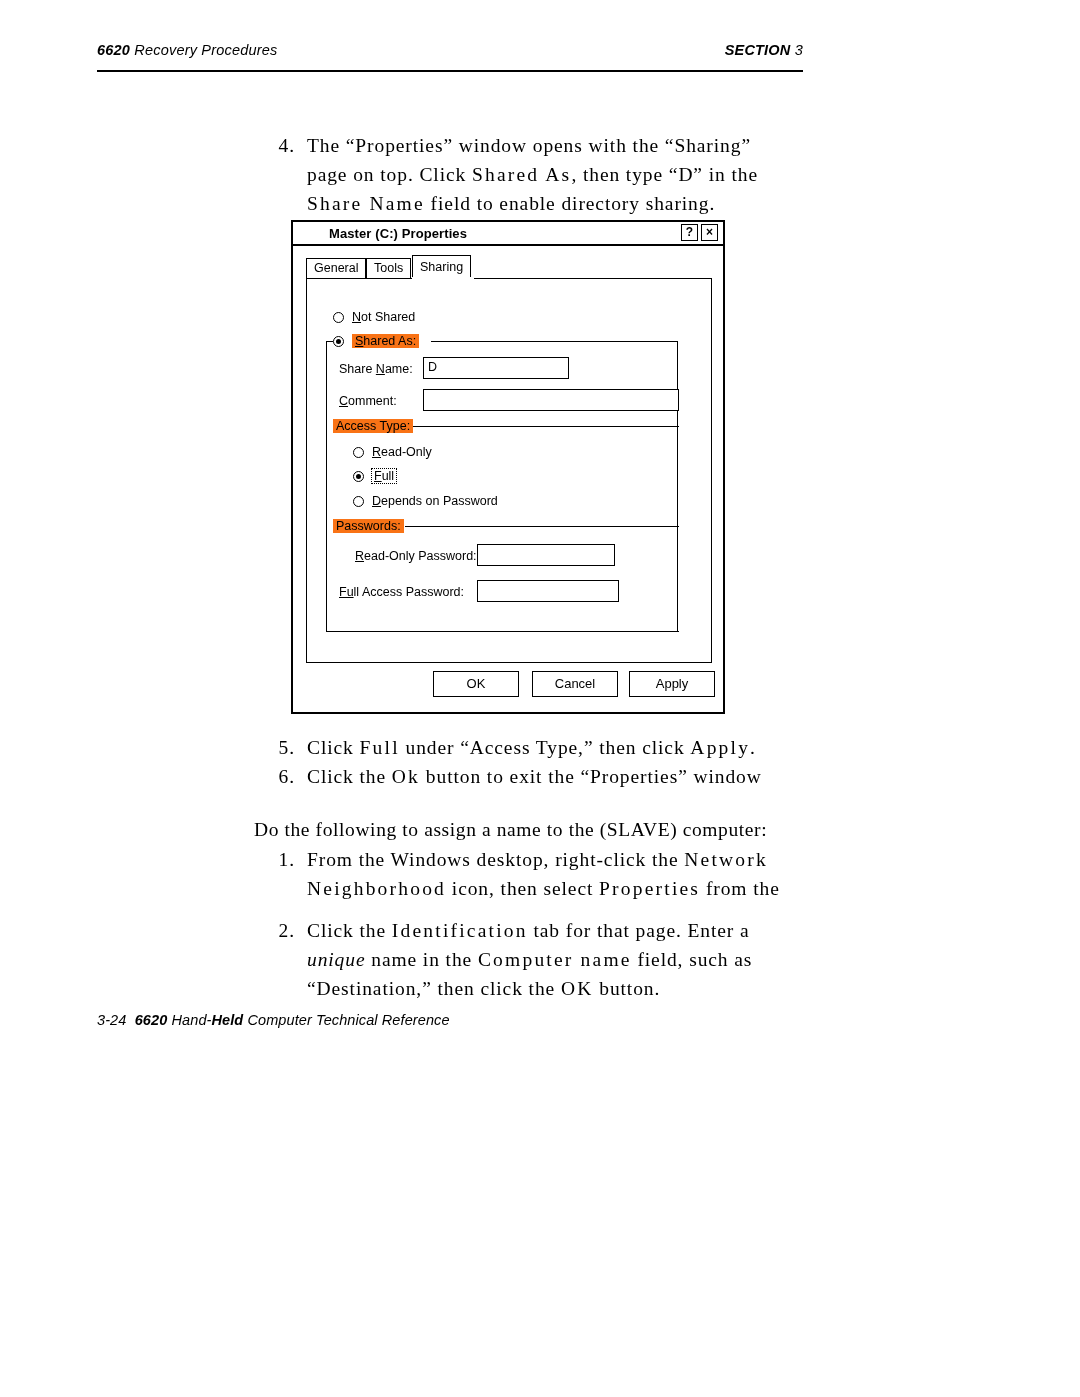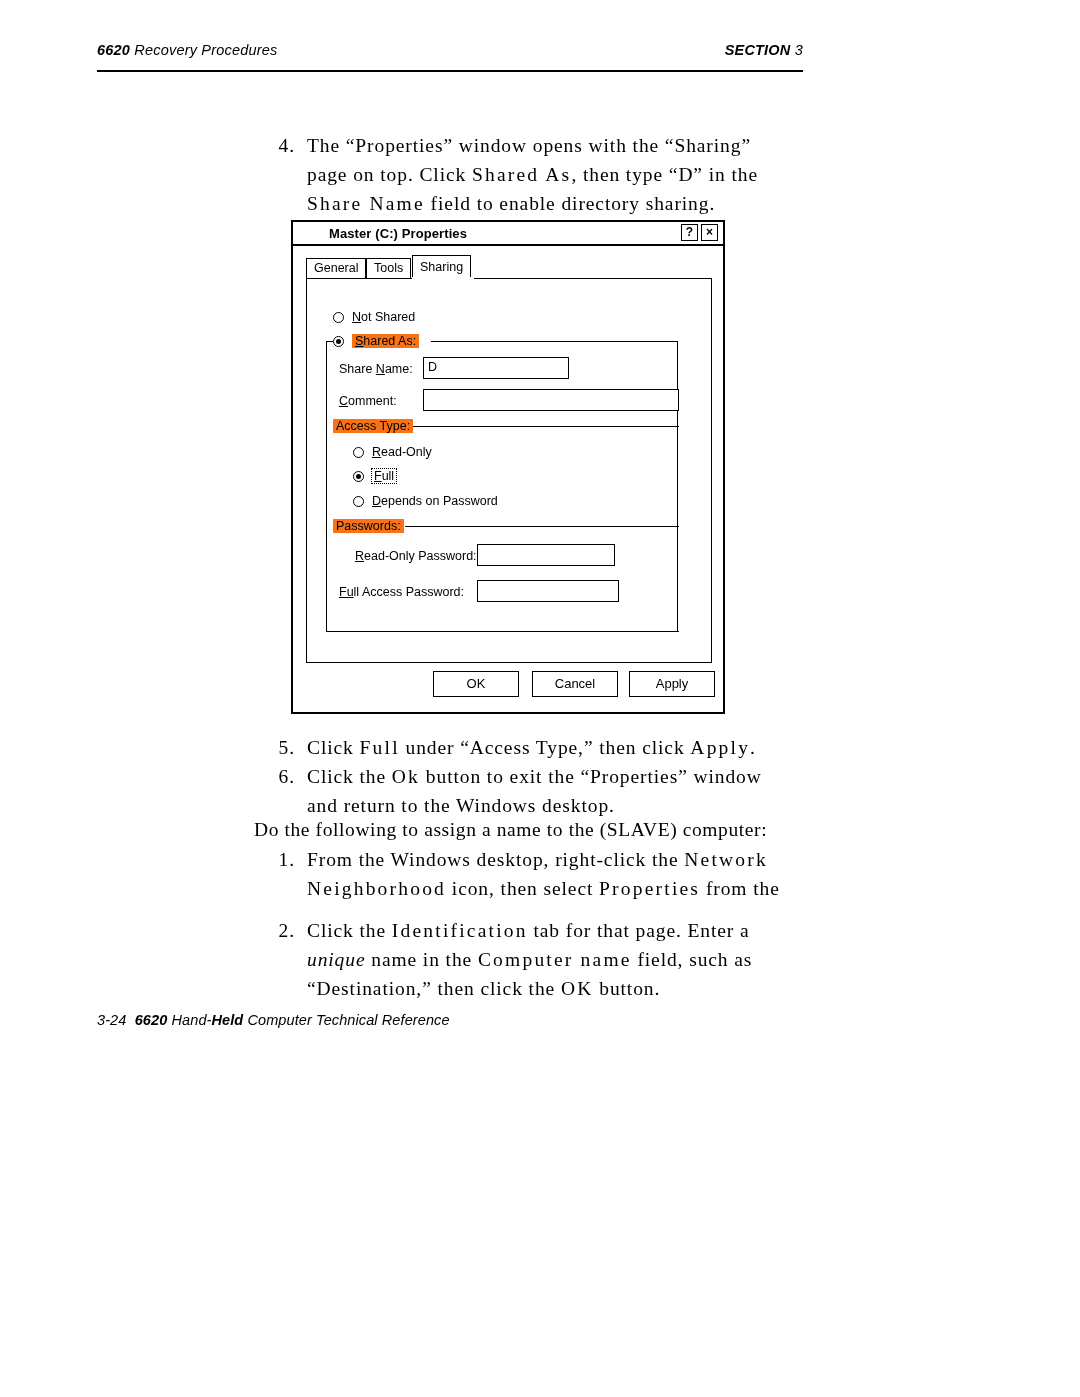--- a/index.html
+++ b/index.html
@@ -286,21 +286,20 @@
 
   <div class="numbered-item" style="left:263px; top:733px; width:560px;">
     <span class="num">5.</span>
     <span class="itxt"><span>Click </span><span class="sp">Full</span><span> under “Access Type,” then click </span><span class="sp">Apply</span><span>.</span></span>
   </div>
 
   <div class="numbered-item" style="left:263px; top:762px; width:570px;">
     <span class="num">6.</span>
     <span class="itxt">
       <span>Click the </span><span class="sp">Ok</span><span> button to exit the “Properties” window</span><br>
-      <span>and return to the Windows desktop.</span>
     </span>
   </div>
 
   <div class="plain-para" style="left:254px; top:815px; width:600px;">Do the following to assign a name to the (SLAVE) computer:</div>
 
   <div class="numbered-item" style="left:263px; top:845px; width:580px;">
     <span class="num">1.</span>
     <span class="itxt">
       <span>From the Windows desktop, right-click the </span><span class="sp">Network</span><br>
       <span class="sp">Neighborhood</span><span> icon, then select </span><span class="sp">Properties</span><span> from the</span><br>

